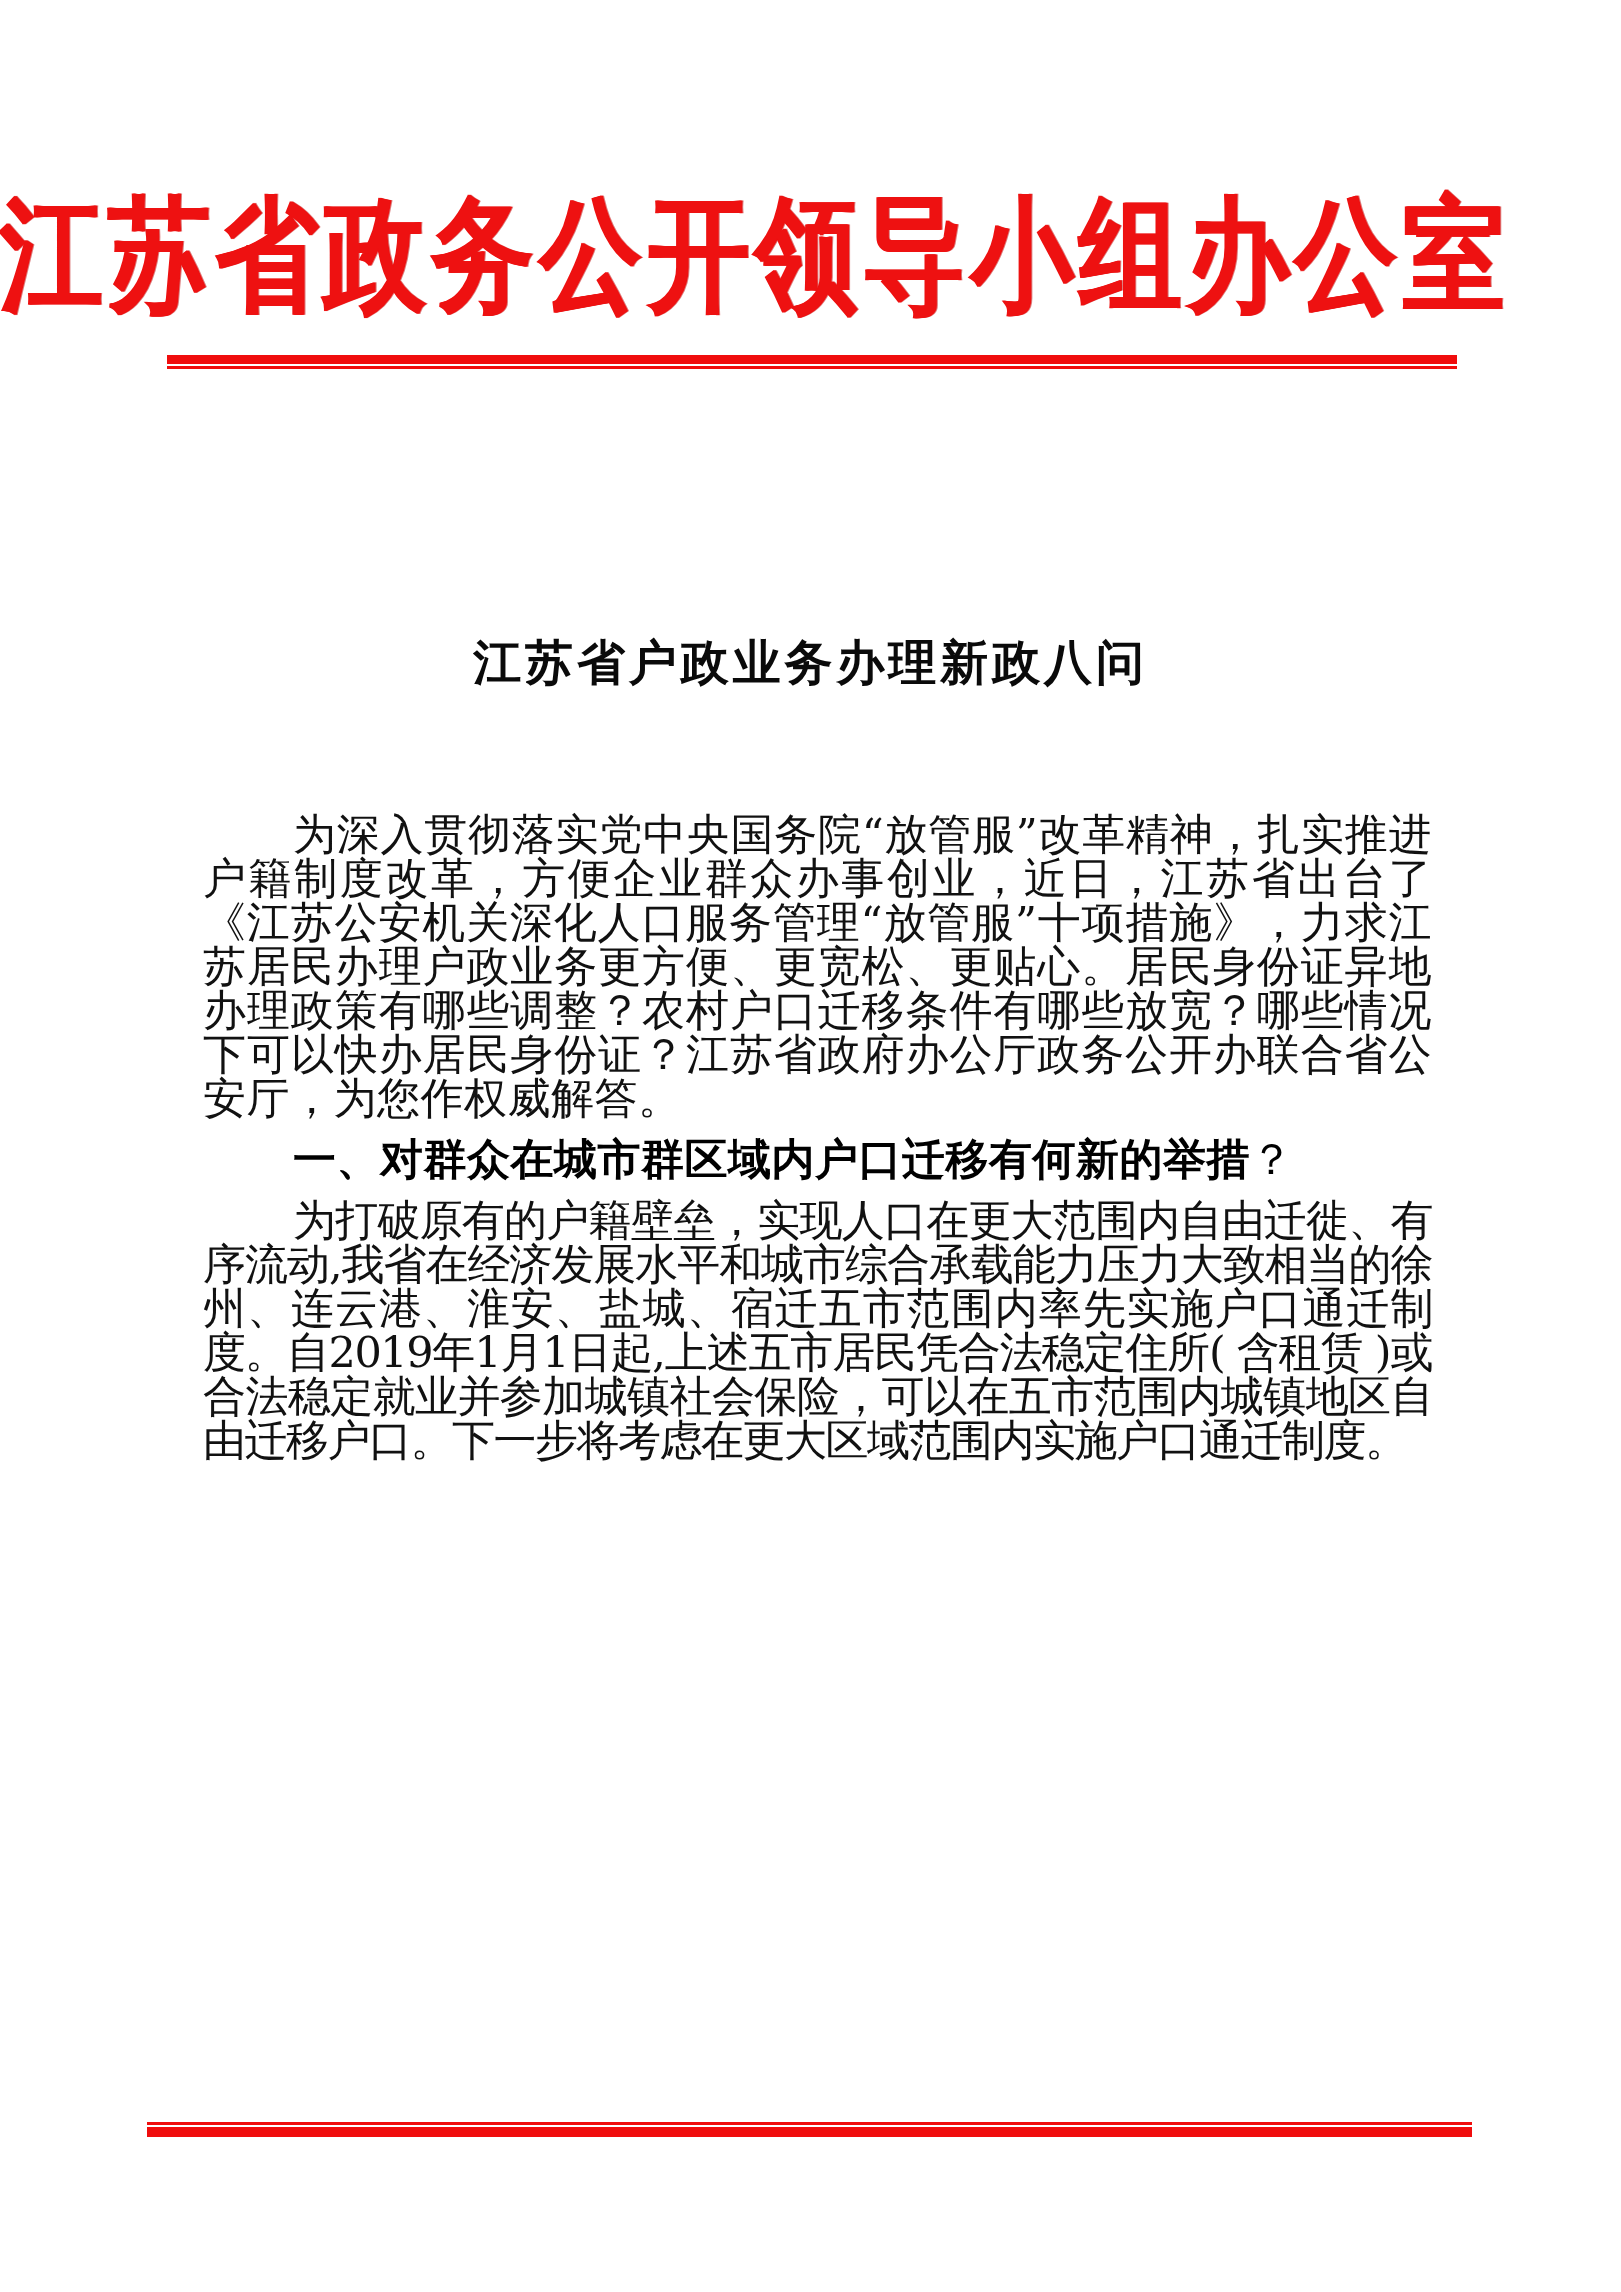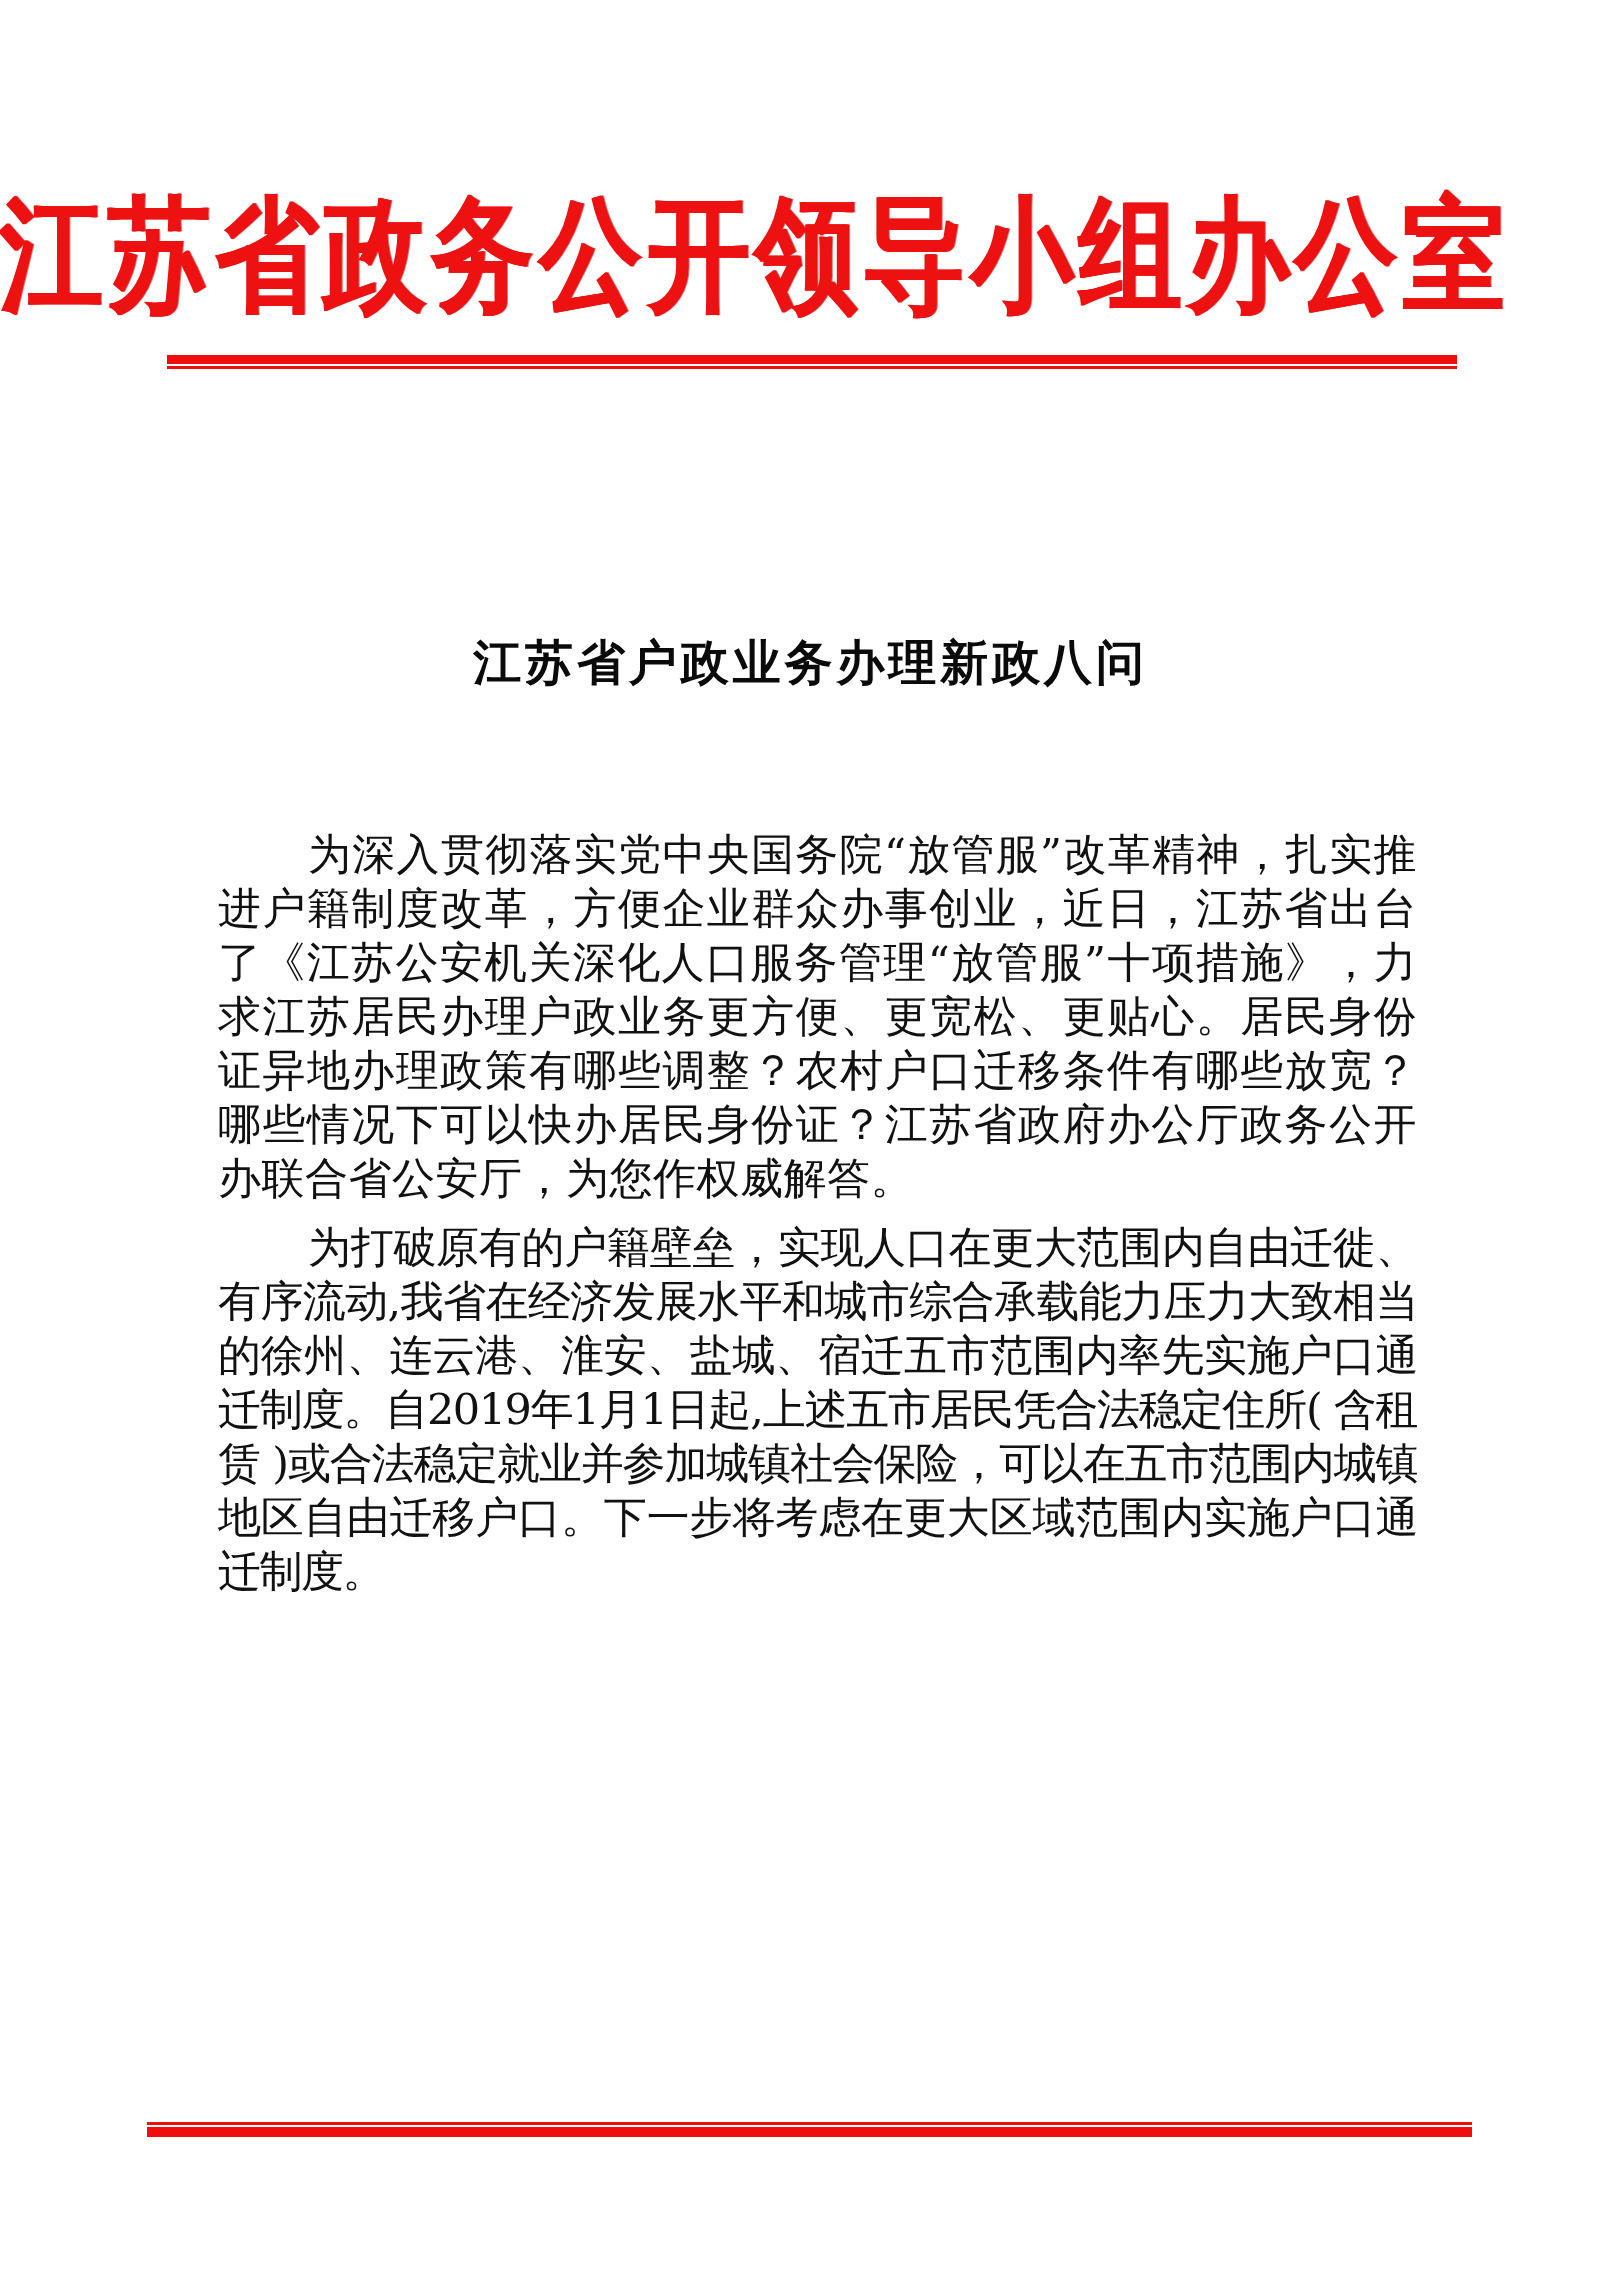--- a/index.html
+++ b/index.html
@@ -110,26 +110,26 @@
   .body-block {
     position: absolute;
     left: 203px;
     top: 812px;
     width: 1229px;
   }
 
   .para {
     font-family: "DejaVu Serif", "Liberation Serif", serif;
     font-size: 43px;
-    line-height: 54px;
+    line-height: 44px;
     color: #111111;
     text-align: justify;
     text-justify: inter-ideograph;
     letter-spacing: 0.5px;
-    margin: 15px;
+    margin: 0;
   }
   .para.indent {
     text-indent: 90px;
   }
   .para.tight {
     letter-spacing: -1.5px;
   }
   .section-heading {
     font-family: "DejaVu Sans", "Liberation Sans", sans-serif;
     font-weight: 700;
@@ -159,20 +159,23 @@
     <div class="gap"></div>
     <div class="thin"></div>
   </div>
 
   <div class="doc-title">江苏省户政业务办理新政八问</div>
 
   <div class="body-block">
 
     <p class="para indent">为深入贯彻落实党中央国务院“放管服”改革精神，扎实推进户籍制度改革，方便企业群众办事创业，近日，江苏省出台了《江苏公安机关深化人口服务管理“放管服”十项措施》，力求江苏居民办理户政业务更方便、更宽松、更贴心。居民身份证异地办理政策有哪些调整？农村户口迁移条件有哪些放宽？哪些情况下可以快办居民身份证？江苏省政府办公厅政务公开办联合省公安厅，为您作权威解答。</p>
 
+    <p class="section-heading">
+      <span>一、</span><span>对群众在城市群区域内户口迁移有何新的举措</span><span class="q">？</span>
+    </p>
 
     <p class="para indent tight">为打破原有的户籍壁垒，实现人口在更大范围内自由迁徙、有序流动,我省在经济发展水平和城市综合承载能力压力大致相当的徐州、连云港、淮安、盐城、宿迁五市范围内率先实施户口通迁制度。自2019年1月1日起,上述五市居民凭合法稳定住所( 含租赁 )或合法稳定就业并参加城镇社会保险，可以在五市范围内城镇地区自由迁移户口。下一步将考虑在更大区域范围内实施户口通迁制度。</p>
 
   </div>
 
   <div class="rule-bottom">
     <div class="thin"></div>
     <div class="gap"></div>
     <div class="thick"></div>
   </div>

